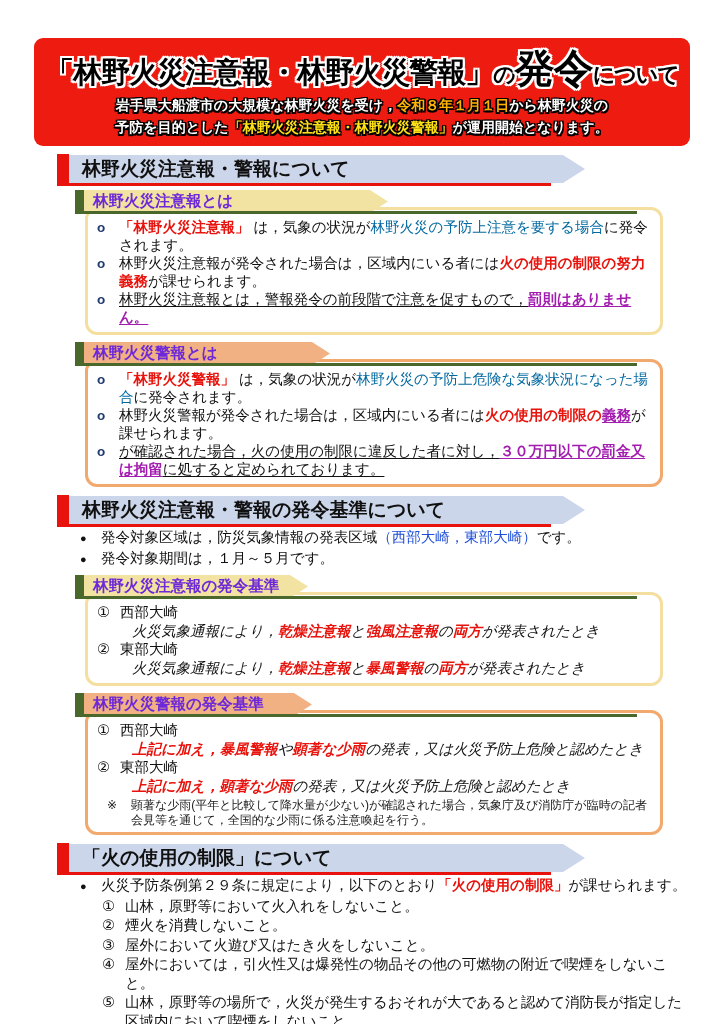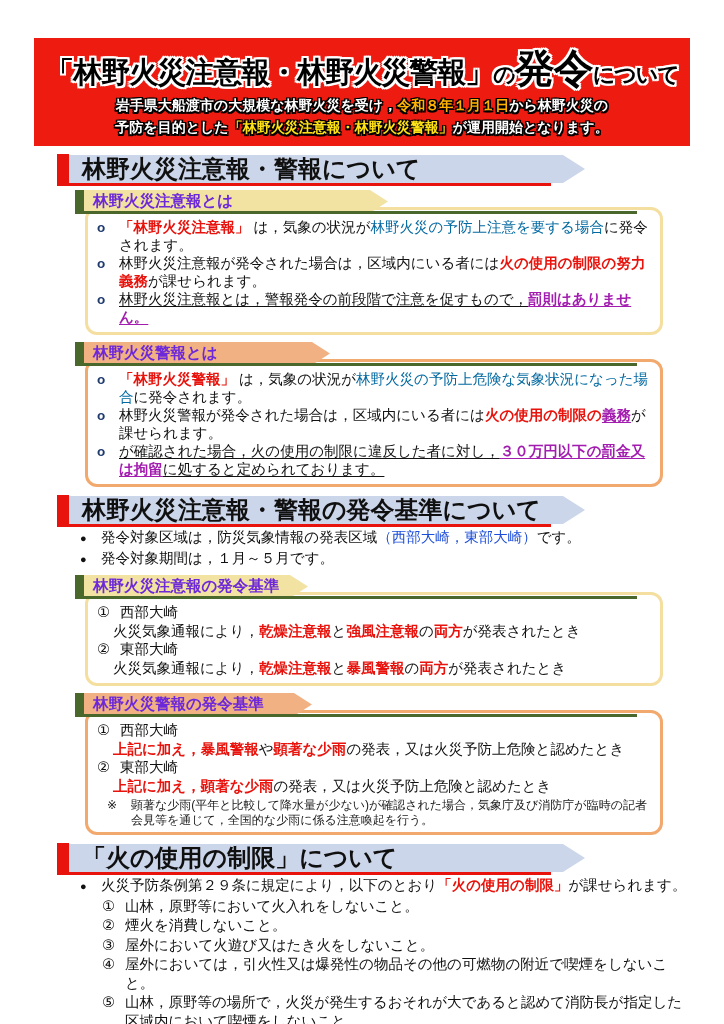--- a/index.html
+++ b/index.html
@@ -4,39 +4,39 @@
 <style>
   html,body{margin:0;padding:0;}
   body{
     width:724px;height:1024px;background:#ffffff;
     font-family:"Liberation Sans","DejaVu Sans",sans-serif;
     -webkit-font-smoothing:antialiased;
   }
   .page{position:relative;width:724px;height:1024px;overflow:hidden;background:#fff;}
 
   
-  .hdr{margin:38px 34px 0 34px;background:#ee1b10;padding:9px 4px 8px 4px;text-align:center;}
+  .hdr{margin:38px 34px 0 34px;background:#ee1b10;padding:9px 4px 8px 4px;text-align:center;border-radius:9px;}
   .hdr-title{white-space:nowrap;font-weight:bold;color:#000;line-height:1.05;letter-spacing:-1px;
     text-shadow:-2px -2px 0 #fff,2px -2px 0 #fff,-2px 2px 0 #fff,2px 2px 0 #fff,0 -2px 0 #fff,0 2px 0 #fff,-2px 0 0 #fff,2px 0 0 #fff;}
   .hdr-title .seg{vertical-align:baseline;}
   .seg.t-main{font-size:29px;}
   .seg.t-big{font-size:40px;}
   .seg.t-small{font-size:22px;}
   .hdr-sub{margin-top:5px;font-size:14px;font-weight:bold;color:#fff;line-height:22px;
     text-shadow:-1.5px -1.5px 0 #000,1.5px -1.5px 0 #000,-1.5px 1.5px 0 #000,1.5px 1.5px 0 #000,0 -1.5px 0 #000,0 1.5px 0 #000,-1.5px 0 0 #000,1.5px 0 0 #000;}
   .seg.gold{color:#ffb300;}
   .seg.yellow{color:#ffe215;}
 
   
   .sec{position:relative;margin:9px 0 0 57px;width:528px;height:28px;z-index:3;}
   .sec-red{position:absolute;left:0;top:-1px;width:12px;height:32px;background:#e8130c;}
   .sec-arrow{position:absolute;left:12px;top:0;width:516px;height:28px;background:#ccd6ea;
     clip-path:polygon(0 0,494px 0,516px 14px,494px 28px,0 28px);
     display:flex;align-items:center;padding-left:13px;box-sizing:border-box;
-    font-size:24px;font-weight:bold;color:#101010;letter-spacing:0;}
+    font-size:19px;font-weight:bold;color:#101010;letter-spacing:0;}
   .sec-line{position:absolute;left:12px;top:28px;width:482px;height:3px;background:#e8130c;}
 
   
   .sub{position:relative;margin:7px 0 0 75px;width:562px;height:23px;z-index:2;}
   .sub-green{position:absolute;left:0;top:0;width:9px;height:23px;background:#4a682c;}
   .sub-arrow{position:absolute;left:9px;top:0;height:23px;
     clip-path:polygon(0 0,calc(100% - 18px) 0,100% 50%,calc(100% - 18px) 100%,0 100%);
     display:flex;align-items:center;padding-left:9px;box-sizing:border-box;
     font-size:15.5px;font-weight:bold;color:#6d28d9;}
   .sub-arrow.tan-a{background:#f2e3a2;}
@@ -50,21 +50,21 @@
   .box.orgb{border:3px solid #f2a96e;}
 
   
   .line{display:flex;align-items:baseline;font-size:14.5px;line-height:17.5px;color:#111;margin-bottom:1px;}
   .blt{flex:0 0 22px;text-align:left;}
   .blt.nav{color:#1f3a6e;font-weight:bold;font-size:13.5px;}
   .blt.blk{font-size:11px;flex-basis:21px;}
   .blt.num{flex-basis:23px;font-size:14.5px;}
   .blt.note{flex-basis:24px;font-size:12px;}
   .txt{flex:1;}
-  .line.ind{margin-left:16px;}
+  .line.ind{margin-left:35px;font-style:italic;}
   .line.ind2{margin-left:22px;}
   .line.note{font-size:12px;line-height:14.5px;margin:3px 0 0 10px;color:#1a1a1a;}
   .freelines{margin:4px 0 0 80px;width:614px;}
   .freelines .line{line-height:18.5px;}
 
   
   .seg.red{color:#e8130c;font-weight:bold;}
   .seg.redu{color:#a21caf;font-weight:bold;text-decoration:underline;text-underline-offset:2px;}
   .seg.org{color:#0369a1;}
   .seg.blue{color:#1d4ed8;}

